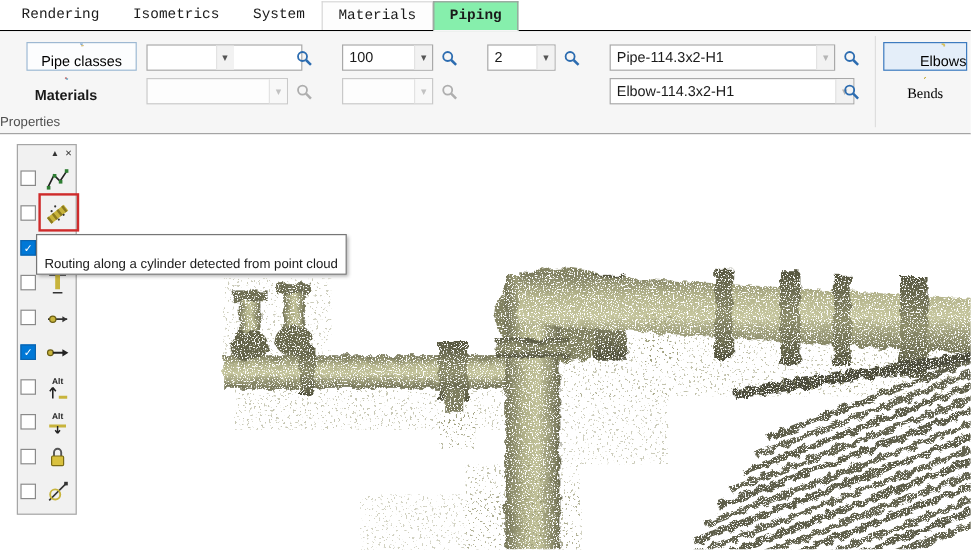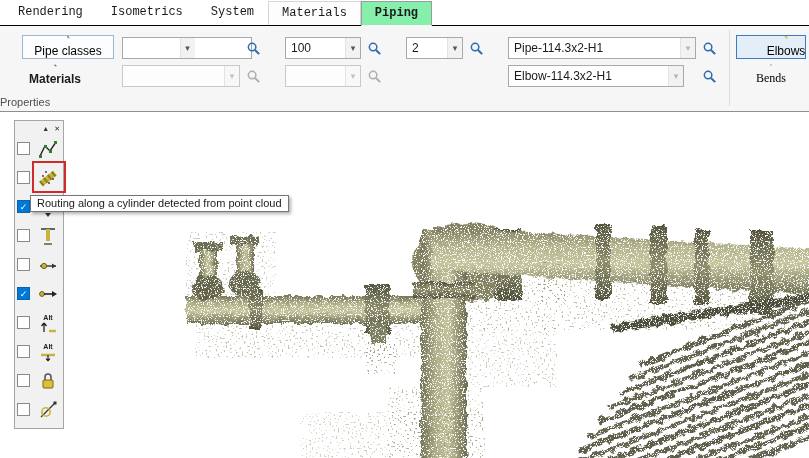--- a/index.html
+++ b/index.html
@@ -56,21 +56,21 @@
   .cb.checked { background:#0078d7; border-color:#0b63ad; }
   .cb.checked::after { content:"✓"; }
   .picon { width:28px; height:27px; border:none; background:transparent; padding:1px;
            display:flex; align-items:center; justify-content:center; }
   .picon svg { width:22px; height:22px; }
   svg text { font-family:"Liberation Sans", sans-serif; }
 
   .red-box { position:absolute; left:32px; top:161px; width:34px; height:32px;
              border:2px solid #cf2b2b; z-index:8; pointer-events:none; }
   .tooltip { position:absolute; left:30px; top:195px; background:#fff; border:1px solid #767676;
-             box-shadow:2px 2px 3px rgba(0,0,0,.3); font-size:11px; padding:1px 6px 2px;
+             box-shadow:2px 2px 3px rgba(0,0,0,.3); font-size:11px; padding:18px 6px 2px;
              white-space:nowrap; z-index:20; }
 </style>
 </head>
 <body>
 
 <div class="tabbar">
   <div class="tab">Rendering</div>
   <div class="tab">Isometrics</div>
   <div class="tab">System</div>
   <div class="tab boxed">Materials</div>
@@ -161,21 +161,21 @@
     <span class="val"></span>
     <span class="arrow">▾</span>
   </div>
   <button class="mag disabled" style="left:364px;top:39px;">
     <svg width="15" height="15" viewBox="0 0 16 16">
       <circle cx="6.5" cy="6.5" r="4" fill="none" stroke="currentColor" stroke-width="1.6"></circle>
       <line x1="9.6" y1="9.6" x2="14" y2="14" stroke="currentColor" stroke-width="2.2"></line>
     </svg>
   </button>
 
-  <div class="combo" style="left:508px;top:39px;width:176px;">
+  <div class="combo" style="left:508px;top:39px;width:204px;">
     <span class="val">Elbow-114.3x2-H1</span>
     <span class="arrow dim">▾</span>
   </div>
   <button class="mag" style="left:699px;top:39px;">
     <svg width="15" height="15" viewBox="0 0 16 16">
       <circle cx="6.5" cy="6.5" r="4" fill="none" stroke="currentColor" stroke-width="1.6"></circle>
       <line x1="9.6" y1="9.6" x2="14" y2="14" stroke="currentColor" stroke-width="2.2"></line>
     </svg>
   </button>
 

